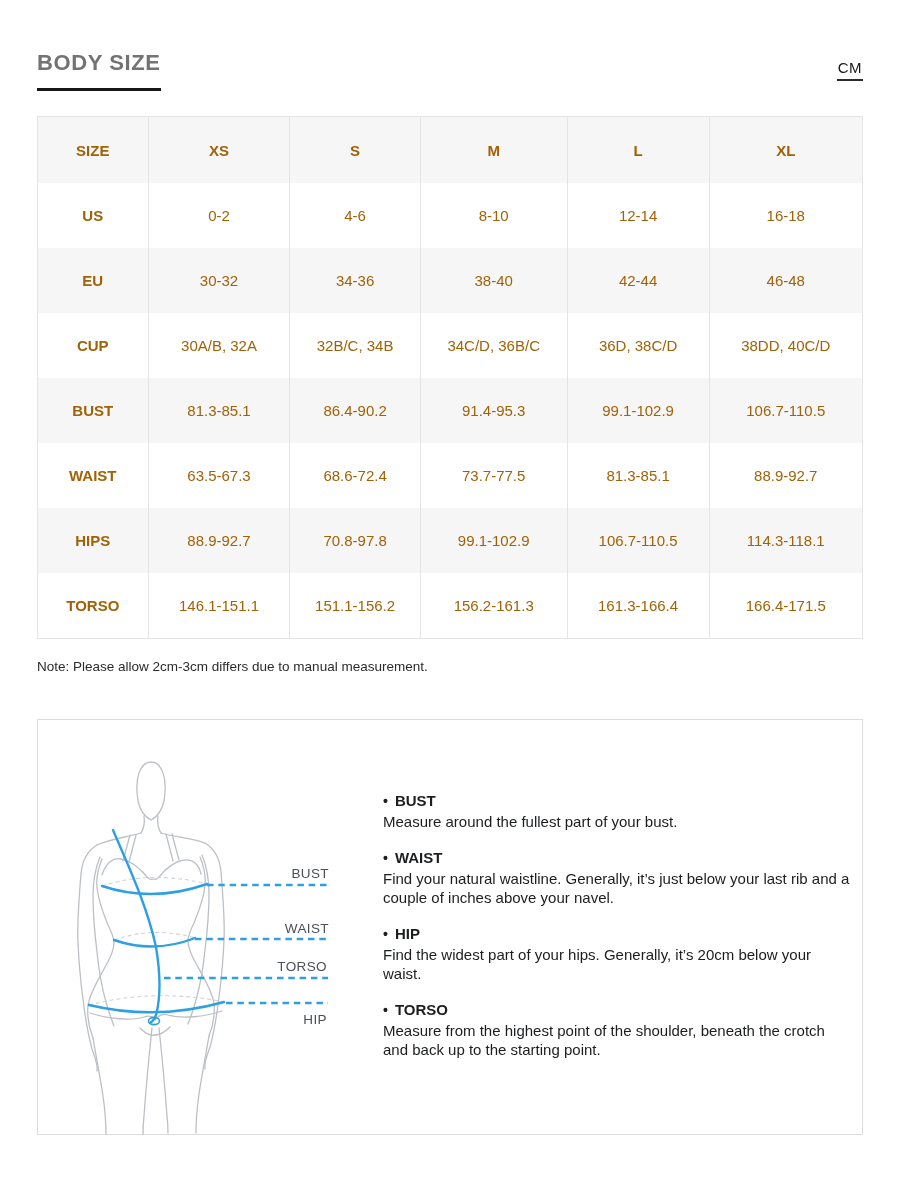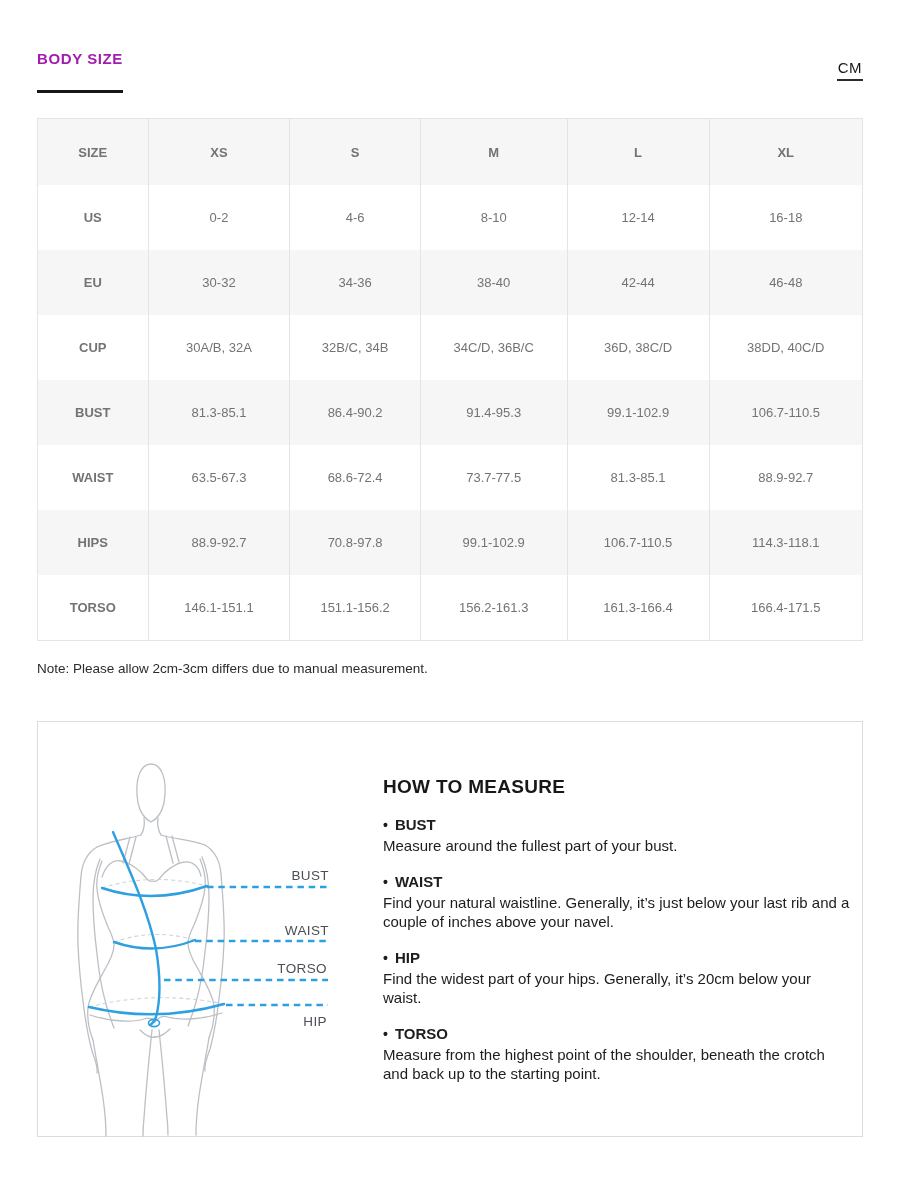--- a/index.html
+++ b/index.html
@@ -6,37 +6,37 @@
   body{
     width:900px;height:1200px;
     font-family:"Liberation Sans","DejaVu Sans",sans-serif;
     color:#111;overflow:hidden;
   }
   .page{position:relative;width:826px;margin:0 auto;padding-top:50px;}
 
   
   .header{display:flex;justify-content:space-between;align-items:flex-start;margin-bottom:25px;}
   .page-title{
-    font-size:15px;font-weight:700;letter-spacing:.6px;margin:0;
-    color:#a21caf;border-bottom:3px solid #16171a;padding-bottom:23px;display:inline-block;
+    font-size:22px;font-weight:700;letter-spacing:.6px;margin:0;
+    color:#737373;border-bottom:3px solid #16171a;padding-bottom:12px;display:inline-block;
   }
   .unit-toggle{
     font-size:15px;font-weight:400;letter-spacing:.4px;color:#16171a;
     border-bottom:2px solid #2b2b2b;padding:0 1px 3px 1px;margin-top:9px;
     text-decoration:none;cursor:pointer;
   }
 
   
   table.size-table{
     width:826px;border-collapse:collapse;table-layout:fixed;
     border:1px solid #e4e4e4;
   }
   table.size-table th,table.size-table td{
     height:65px;text-align:center;vertical-align:middle;
-    font-size:13px;color:#737373;padding:0 4px;
+    font-size:15px;color:#a16207;padding:0 4px;
   }
   table.size-table thead th{height:66px;}
   table.size-table th{font-weight:700;}
   table.size-table td{font-weight:400;}
   table.size-table tr > *:not(:first-child){border-left:1px solid #e4e4e4;}
   table.size-table thead tr{background:#f6f6f6;}
   table.size-table tbody tr:nth-child(even){background:#f6f6f6;}
 
   .note{font-size:13.5px;color:#2b2b2b;margin:20px 0 0 0;}
 
@@ -202,21 +202,20 @@
 
       <g text-anchor="end">
         <text x="289" y="162">BUST</text>
         <text x="289" y="217">WAIST</text>
         <text x="287" y="255">TORSO</text>
         <text x="287" y="308">HIP</text>
       </g>
     </svg>
 
     <div class="instructions">
-      <h2 class="htm-title">HOW TO MEASURE</h2>
       <div id="measure-items">
           <div class="measure-item">
             <div class="mi-label"><span class="bullet">•</span><span>BUST</span></div>
             <div class="mi-desc">Measure around the fullest part of your bust.</div>
           </div>
           <div class="measure-item">
             <div class="mi-label"><span class="bullet">•</span><span>WAIST</span></div>
             <div class="mi-desc">Find your natural waistline. Generally, it’s just below your last rib and a couple of inches above your navel.</div>
           </div>
           <div class="measure-item">

